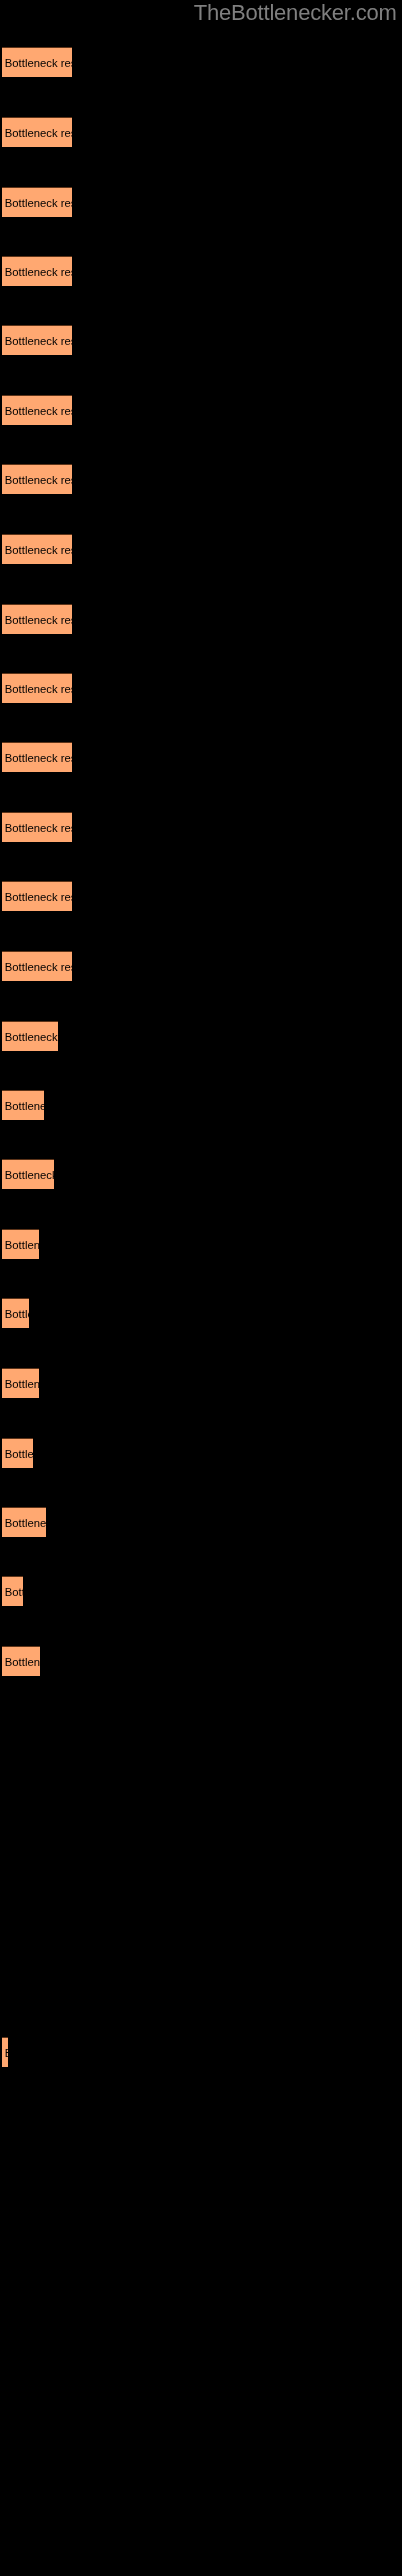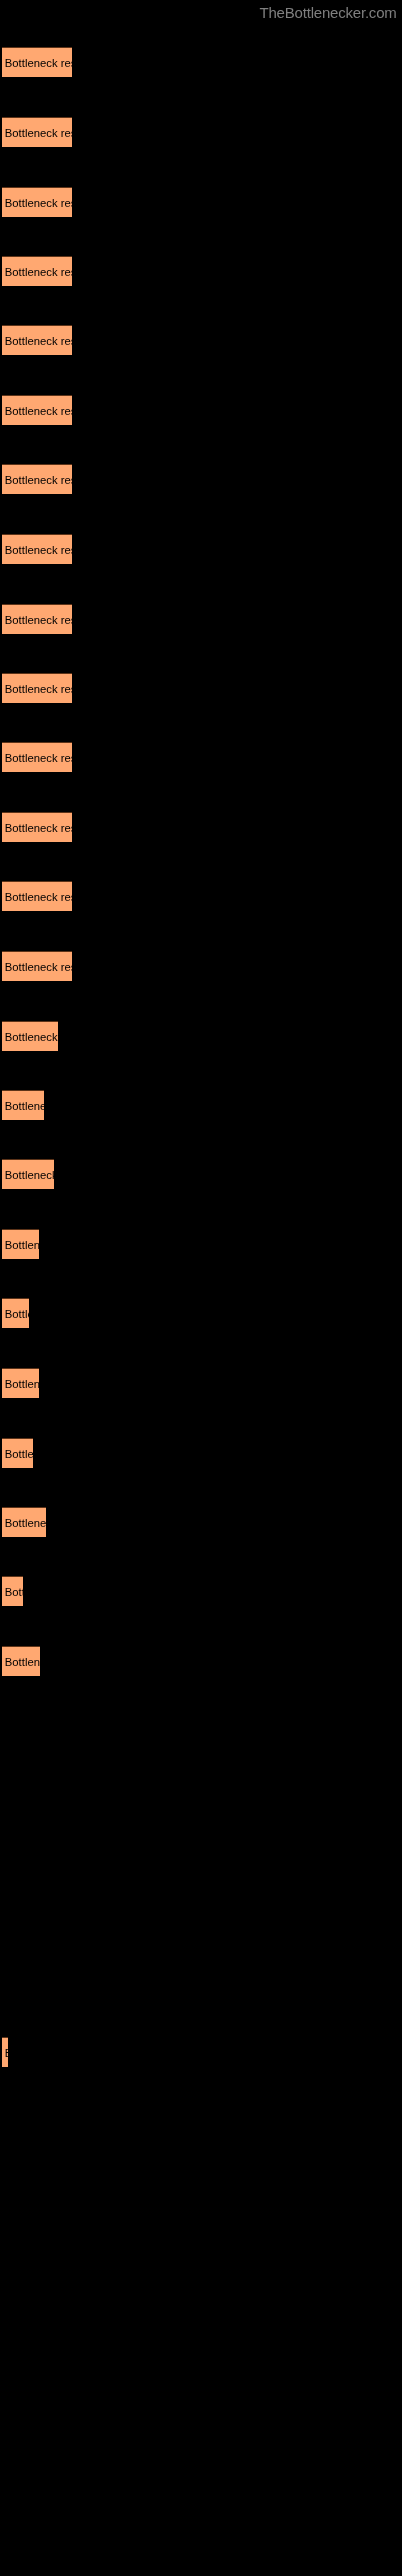--- a/index.html
+++ b/index.html
@@ -22,21 +22,21 @@
     width: 403px;
     height: 2576px;
     background: #000000;
   }
 
   #watermark {
     position: absolute;
     right: 6.4px;
     top: 1.6px;
     color: #7f7f7f;
-    font-size: 15px;
+    font-size: 22px;
     font-family: "Liberation Sans", sans-serif;
     letter-spacing: -0.2px;
     white-space: nowrap;
     line-height: 21px;
   }
 
   #plot-area {
     position: absolute;
     left: 0;
     top: 0;

